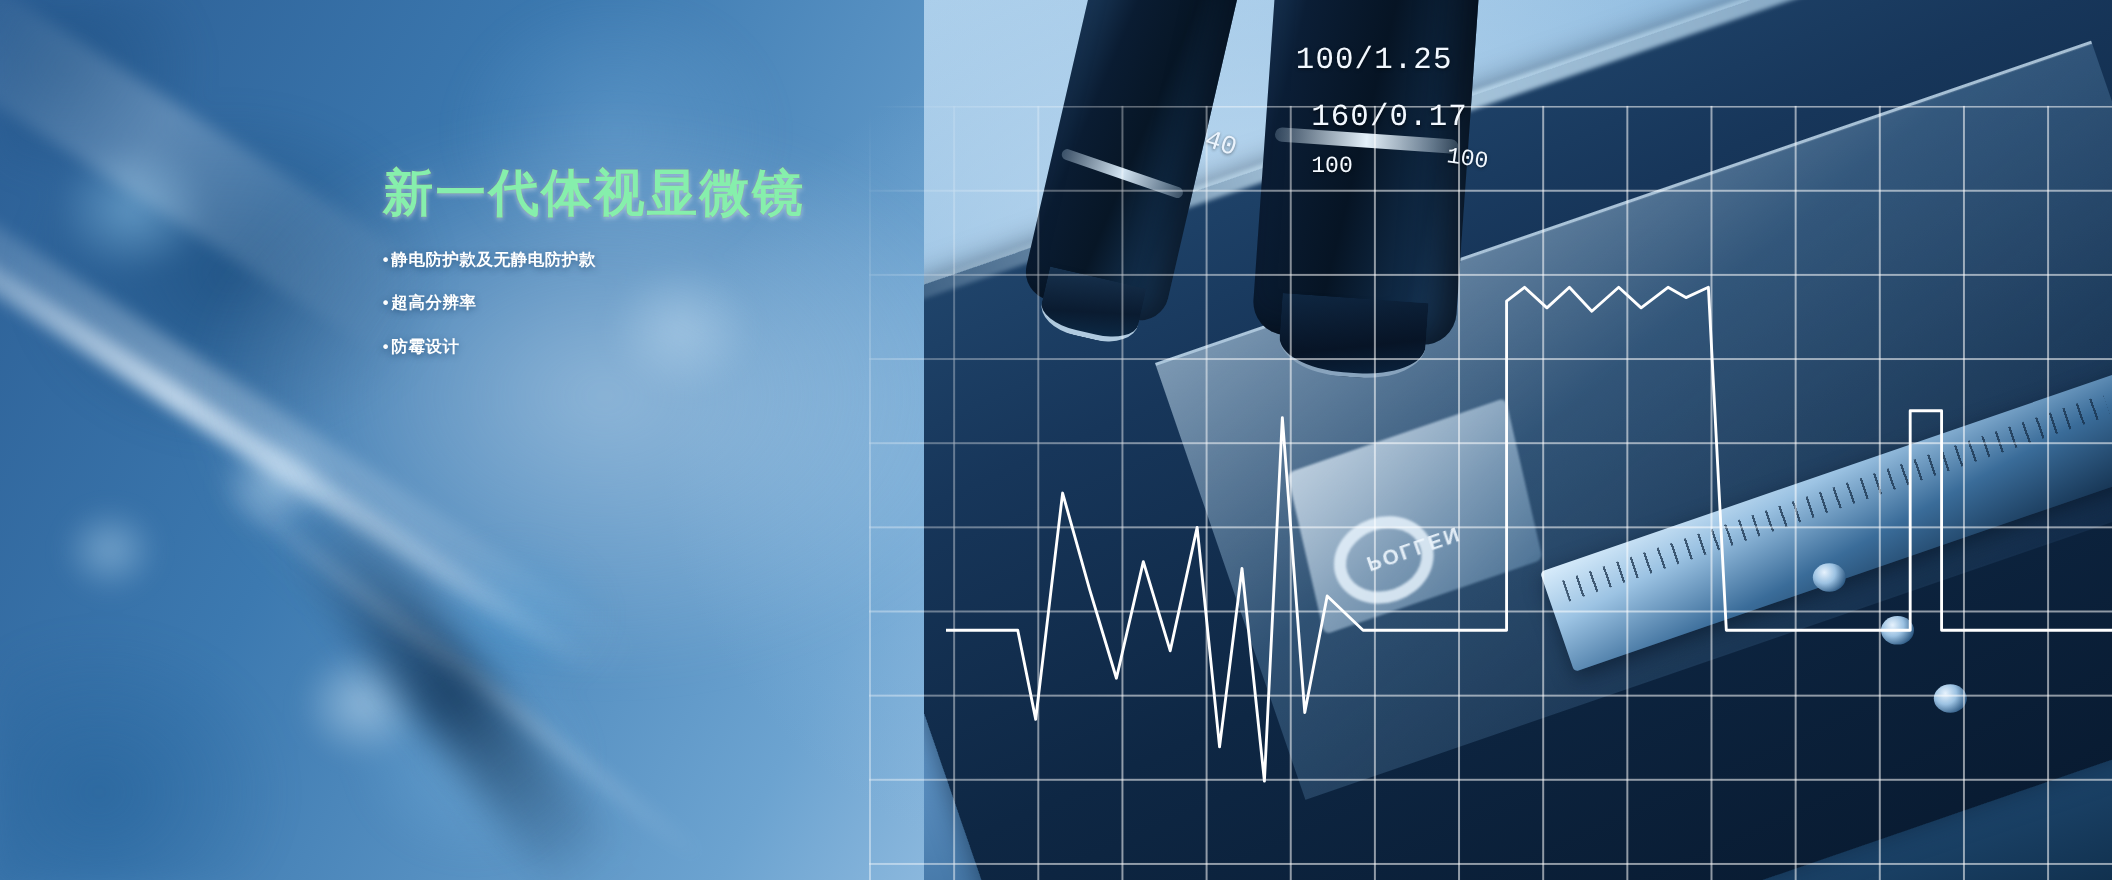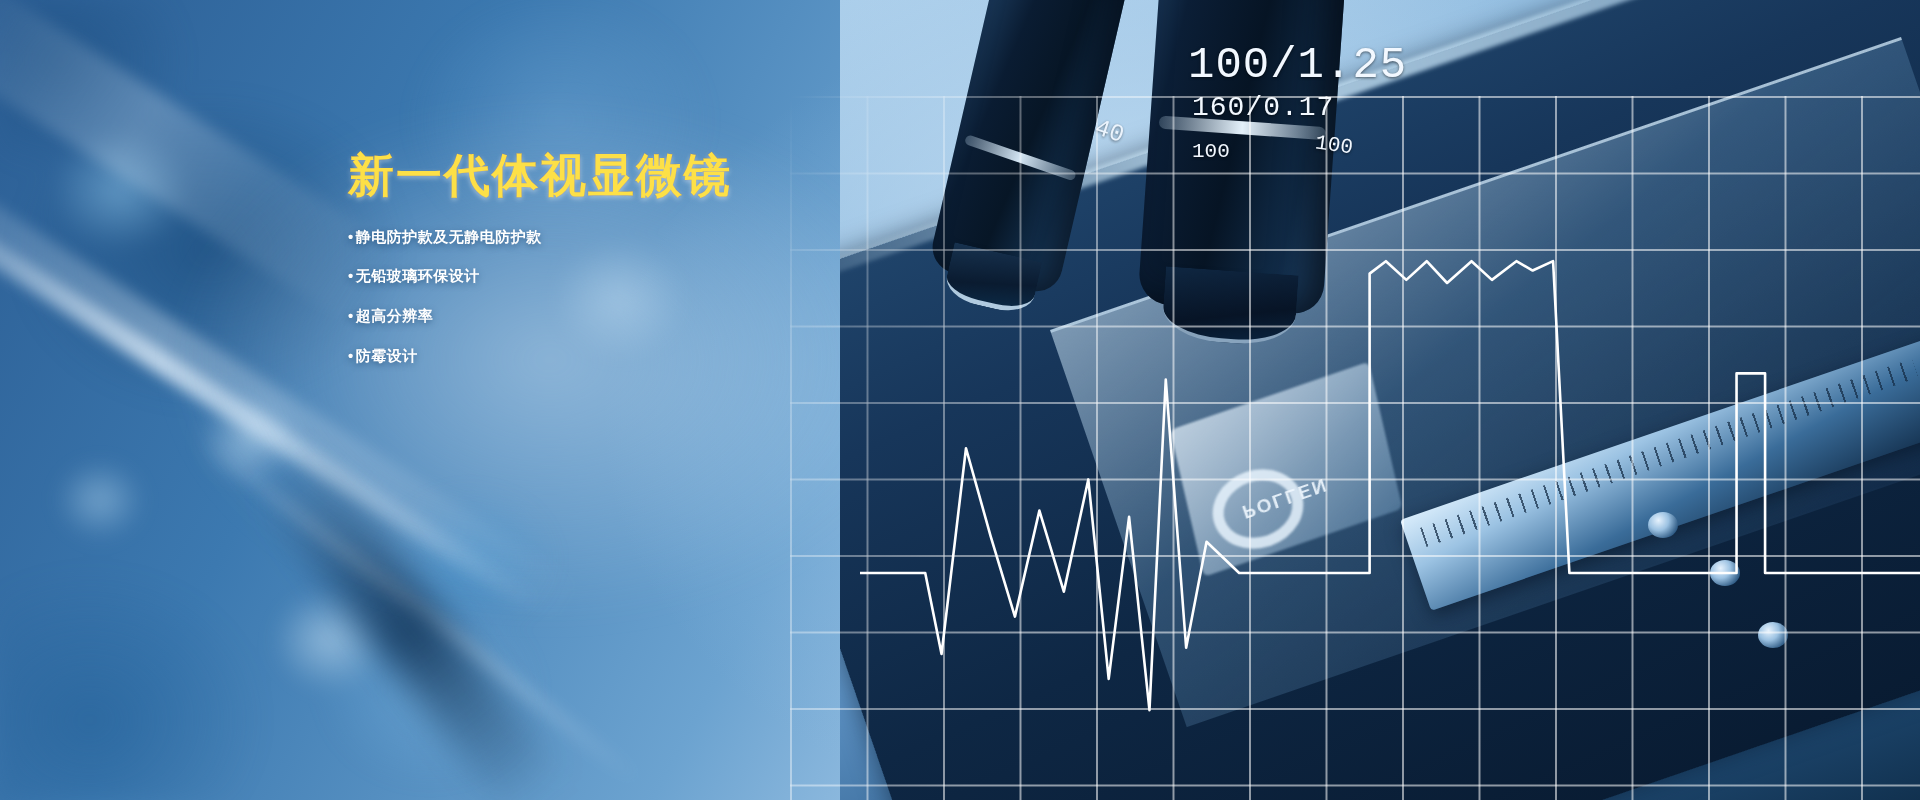--- a/index.html
+++ b/index.html
@@ -168,21 +168,21 @@
   .obj-right .tip2{
     position:absolute; left:14%; bottom:-34px; width:72%; height:72px;
     background:linear-gradient(170deg,#0f2742 0%, #071426 62%, #0a2440 100%);
     border-radius:0 0 45% 45%;
     border-bottom:4px solid rgba(190,220,245,0.7);
   }
   .lens-mark{
     position:absolute; color:#f2f8ff; font-family:"Liberation Mono","DejaVu Sans Mono",monospace;
     text-shadow:0 1px 3px rgba(0,0,0,.55);
   }
-  .lm-1{left:348px; top:40px;  font-size:44px; letter-spacing:1px;}
+  .lm-1{left:338px; top:40px;  font-size:28px; letter-spacing:1px;}
   .lm-2{left:352px; top:92px;  font-size:28px; letter-spacing:1px;}
   .lm-3{left:352px; top:140px; font-size:21px;}
   .lm-4{left:475px; top:134px; font-size:21px; transform:rotate(8deg);}
   .lm-5{left:255px; top:118px; font-size:24px; transform:rotate(18deg); opacity:.9;}
 
   
   .grid{
     position:absolute; left:790px; top:96px; width:1130px; height:704px;
     background-image:
       linear-gradient(to right, rgba(255,255,255,0.55) 2px, rgba(255,255,255,0) 2px),
@@ -194,21 +194,21 @@
   }
 
   
   .signal{position:absolute; left:860px; top:230px; width:1060px; height:530px; pointer-events:none;}
   .signal svg{width:100%; height:100%; display:block;}
 
   
   .copy{position:absolute; left:348px; top:150px; width:560px;}
   .headline{
     margin:0 0 28px 0;
-    color:#fde047;
+    color:#86efac;
     font-size:46px;
     font-weight:700;
     letter-spacing:2px;
     line-height:1.1;
     text-shadow:0 2px 5px rgba(255,255,255,0.45), 0 0 1px rgba(150,20,12,.5);
   }
   .bullets{list-style:none; margin:0; padding:0;}
   .bullets li{
     color:#ffffff;
     font-size:15px;
@@ -271,19 +271,18 @@
   <div class="signal">
     <svg viewBox="0 0 520 170" preserveAspectRatio="none">
       <polyline id="trace" fill="none" stroke="#ffffff" stroke-width="2.6" stroke-linejoin="round" stroke-linecap="round" vector-effect="non-scaling-stroke" points="0.00,110.00 32.00,110.00 40.00,136.00 52.00,70.00 64.00,98.00 76.00,124.00 88.00,90.00 100.00,116.00 112.00,80.00 122.00,144.00 132.00,92.00 142.00,154.00 150.00,48.00 160.00,134.00 170.00,100.00 186.00,110.00 250.00,110.00 250.00,14.00 258.00,10.00 268.00,16.00 278.00,10.00 288.00,17.00 300.00,10.00 310.00,16.00 322.00,10.00 330.00,13.00 340.00,10.00 348.00,110.00 430.00,110.00 430.00,46.00 444.00,46.00 444.00,110.00 520.00,110.00"></polyline>
     </svg>
   </div>
 
   <div class="copy">
     <h1 class="headline">新一代体视显微镜</h1>
     <ul class="bullets">
       <li><span class="dot">•</span><span>静电防护款及无静电防护款</span></li>
-      <li><span class="dot">•</span><span>无铅玻璃环保设计</span></li>
       <li><span class="dot">•</span><span>超高分辨率</span></li>
       <li><span class="dot">•</span><span>防霉设计</span></li>
     </ul>
   </div>
 
 </div>
 
 </body></html>

